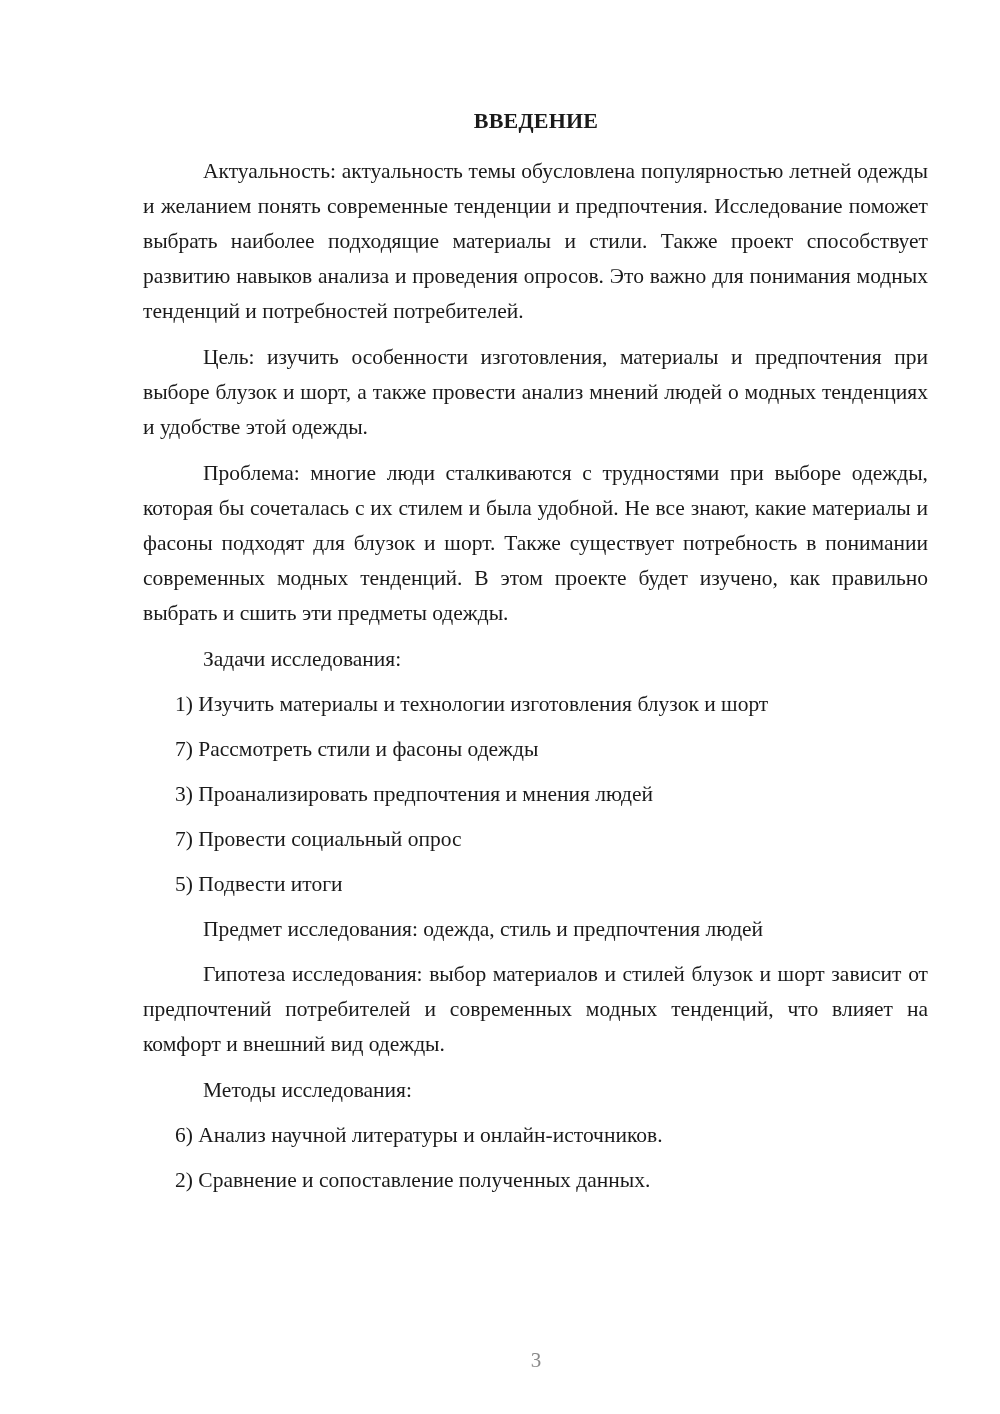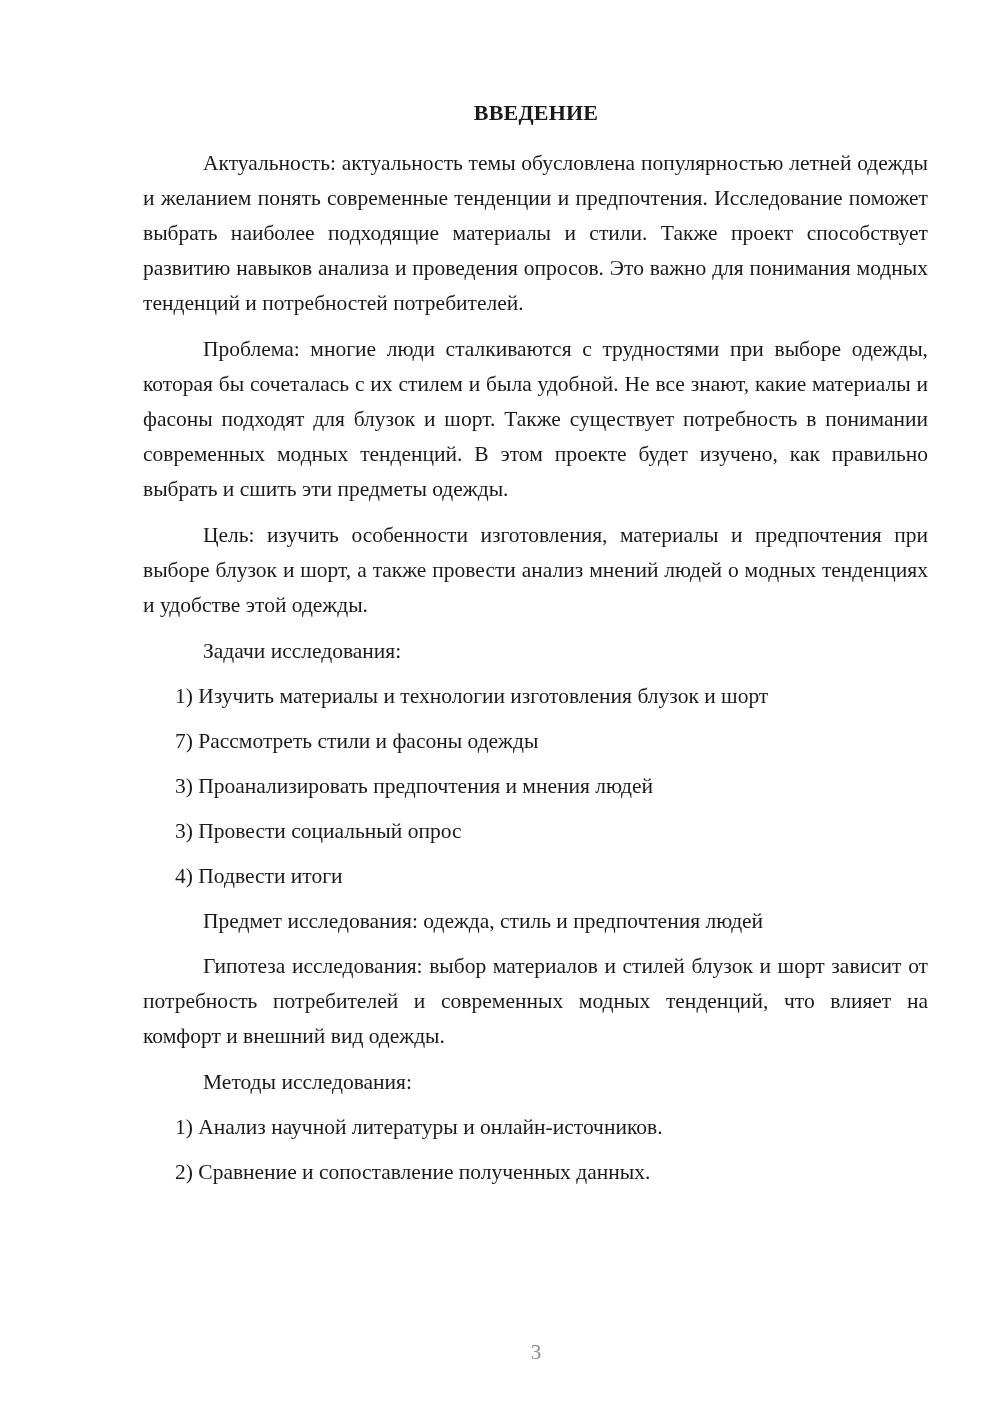--- a/index.html
+++ b/index.html
@@ -1,53 +1,53 @@
 <!DOCTYPE html>
 <html><head>
 <meta charset="utf-8">
 <style>
   html, body { margin:0; padding:0; background:#ffffff; }
   body { width:1000px; height:1414px; position:relative; overflow:hidden;
          font-family:"Liberation Serif", "DejaVu Serif", serif; color:#1a1a1a; }
-  .page { position:absolute; left:0; top:4px; width:1000px; height:1358px; background:#fff; }
+  .page { position:absolute; left:0; top:12px; width:1000px; height:1358px; background:#fff; }
   .title { position:absolute; top:96px; left:0; width:1072px; text-align:center;
            font-weight:bold; font-size:22px; letter-spacing:0.2px; }
   .content { position:absolute; left:143px; top:142px; width:785px; font-size:21.5px; line-height:35px;font-family:Liberation Serif, serif; }
   .para { text-align:justify; text-indent:60px; margin:0 0 11px 0; }
   .line { margin:0 0 10px 0; }
   .indent { padding-left:60px; }
   .item { padding-left:32px; margin:0 0 10px 0; }
   .pagenum { position:absolute; top:1336px; left:0; width:1072px; text-align:center;
              font-size:21px; color:#8a8a8a; }
 </style>
 </head>
 <body>
 
 <div class="page">
   <div class="title">ВВЕДЕНИЕ</div>
 
   <div class="content">
     <p class="para">Актуальность: актуальность темы обусловлена популярностью летней одежды и желанием понять современные тенденции и предпочтения. Исследование поможет выбрать наиболее подходящие материалы и стили. Также проект способствует развитию навыков анализа и проведения опросов. Это важно для понимания модных тенденций и потребностей потребителей.</p>
+    <p class="para">Цель: изучить особенности изготовления, материалы и предпочтения при выборе блузок и шорт, а также провести анализ мнений людей о модных тенденциях и удобстве этой одежды.</p>
     <p class="para">Проблема: многие люди сталкиваются с трудностями при выборе одежды, которая бы сочеталась с их стилем и была удобной. Не все знают, какие материалы и фасоны подходят для блузок и шорт. Также существует потребность в понимании современных модных тенденций. В этом проекте будет изучено, как правильно выбрать и сшить эти предметы одежды.</p>
-    <p class="para">Цель: изучить особенности изготовления, материалы и предпочтения при выборе блузок и шорт, а также провести анализ мнений людей о модных тенденциях и удобстве этой одежды.</p>
 
     <div class="line indent">Задачи исследования:</div>
     <div>
       <div class="item">1) Изучить материалы и технологии изготовления блузок и шорт</div>
       <div class="item">7) Рассмотреть стили и фасоны одежды</div>
       <div class="item">3) Проанализировать предпочтения и мнения людей</div>
-      <div class="item">3) Провести социальный опрос</div>
-      <div class="item">4) Подвести итоги</div>
+      <div class="item">7) Провести социальный опрос</div>
+      <div class="item">5) Подвести итоги</div>
     </div>
 
     <div class="line indent">Предмет исследования: одежда, стиль и предпочтения людей</div>
 
-    <p class="para">Гипотеза исследования: выбор материалов и стилей блузок и шорт зависит от потребность потребителей и современных модных тенденций, что влияет на комфорт и внешний вид одежды.</p>
+    <p class="para">Гипотеза исследования: выбор материалов и стилей блузок и шорт зависит от предпочтений потребителей и современных модных тенденций, что влияет на комфорт и внешний вид одежды.</p>
 
     <div class="line indent">Методы исследования:</div>
     <div>
-      <div class="item">1) Анализ научной литературы и онлайн-источников.</div>
+      <div class="item">6) Анализ научной литературы и онлайн-источников.</div>
       <div class="item">2) Сравнение и сопоставление полученных данных.</div>
     </div>
   </div>
 
   <div class="pagenum">3</div>
 </div>
 
 </body></html>

